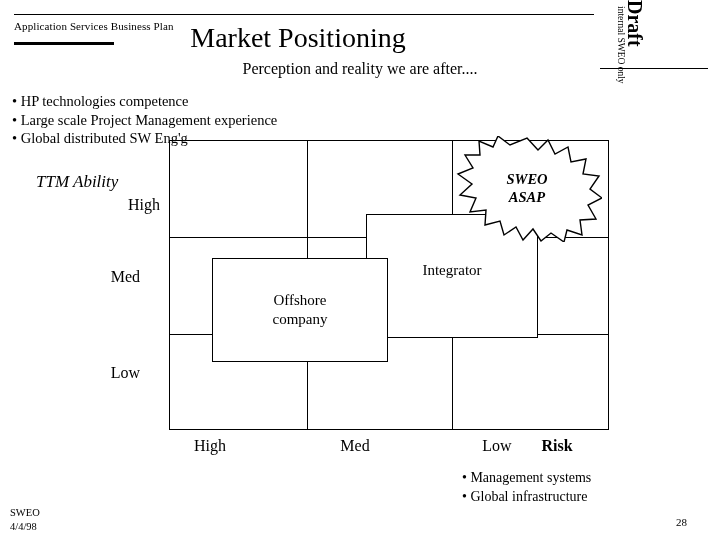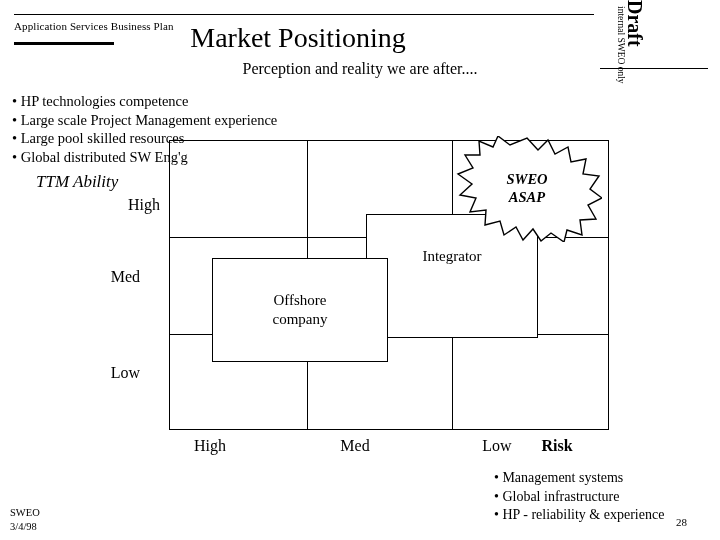--- a/index.html
+++ b/index.html
@@ -171,21 +171,21 @@
     width: 176px;
     height: 104px;
     padding-top: 32px;
     box-sizing: border-box;
   }
   .mbox.integrator {
     left: 366px;
     top: 214px;
     width: 172px;
     height: 124px;
-    padding-top: 32px;
+    padding-top: 46px;
     box-sizing: border-box;
   }
 
   
   .burst {
     position: absolute;
     left: 452px;
     top: 136px;
     width: 150px;
     height: 106px;
@@ -211,21 +211,21 @@
     font-size: 10.5px;
     line-height: 14px;
   }
   .foot-bullets {
     position: absolute;
     left: 462px;
     top: 469px;
     font-size: 14px;
     line-height: 18.5px;
   }
-  .foot-bullets div { white-space: nowrap; margin-left: 32px; }
+  .foot-bullets div { white-space: nowrap; }
   .page-num {
     position: absolute;
     left: 676px;
     top: 516px;
     font-size: 11px;
   }
 </style>
 </head>
 <body>
 
@@ -240,21 +240,20 @@
   <div class="subtitle">Perception and reality we are after....</div>
 
   <div class="draft">
     <div class="draft-word">Draft</div>
     <div class="draft-sub">internal SWEO only</div>
   </div>
 
   <div class="bullets">
     <div>• HP technologies competence</div>
     <div>• Large scale Project Management experience</div>
-    <div>• Large pool skilled resources</div>
     <div>• Global distributed SW Eng'g</div>
   </div>
 
   <div class="grid-line vline" style="left:169px; top:140px; height:290px;"></div>
   <div class="grid-line vline" style="left:307px; top:140px; height:290px;"></div>
   <div class="grid-line vline" style="left:452px; top:140px; height:290px;"></div>
   <div class="grid-line vline" style="left:608px; top:140px; height:290px;"></div>
 
   <div class="grid-line hline" style="left:169px; top:140px; width:440px;"></div>
   <div class="grid-line hline" style="left:169px; top:237px; width:440px;"></div>
@@ -284,24 +283,23 @@
       <polygon points="75,2 86,14 96,4 103,18 116,11 119,26 134,23 131,38 147,40 138,53 150,62 136,69 144,83 128,84 130,99 115,94 112,106 99,97 89,105 81,93 71,104 64,91 52,99 48,85 33,89 34,74 18,76 24,62 8,59 20,48 6,38 21,32 13,19 28,19 27,5 41,11 46,0 58,9" fill="#ffffff" stroke="#000000" stroke-width="1.4"></polygon>
     </svg>
     <div class="burst-text">
       <span>SWEO</span><br>
       <span>ASAP</span>
     </div>
   </div>
 
   <div class="foot-left">
     <div>SWEO</div>
-    <div>3/4/98</div>
+    <div>4/4/98</div>
   </div>
 
   <div class="foot-bullets">
     <div>• Management systems</div>
     <div>• Global infrastructure</div>
-    <div>• HP - reliability &amp; experience</div>
   </div>
 
   <div class="page-num">28</div>
 
 </div>
 
 </body></html>

